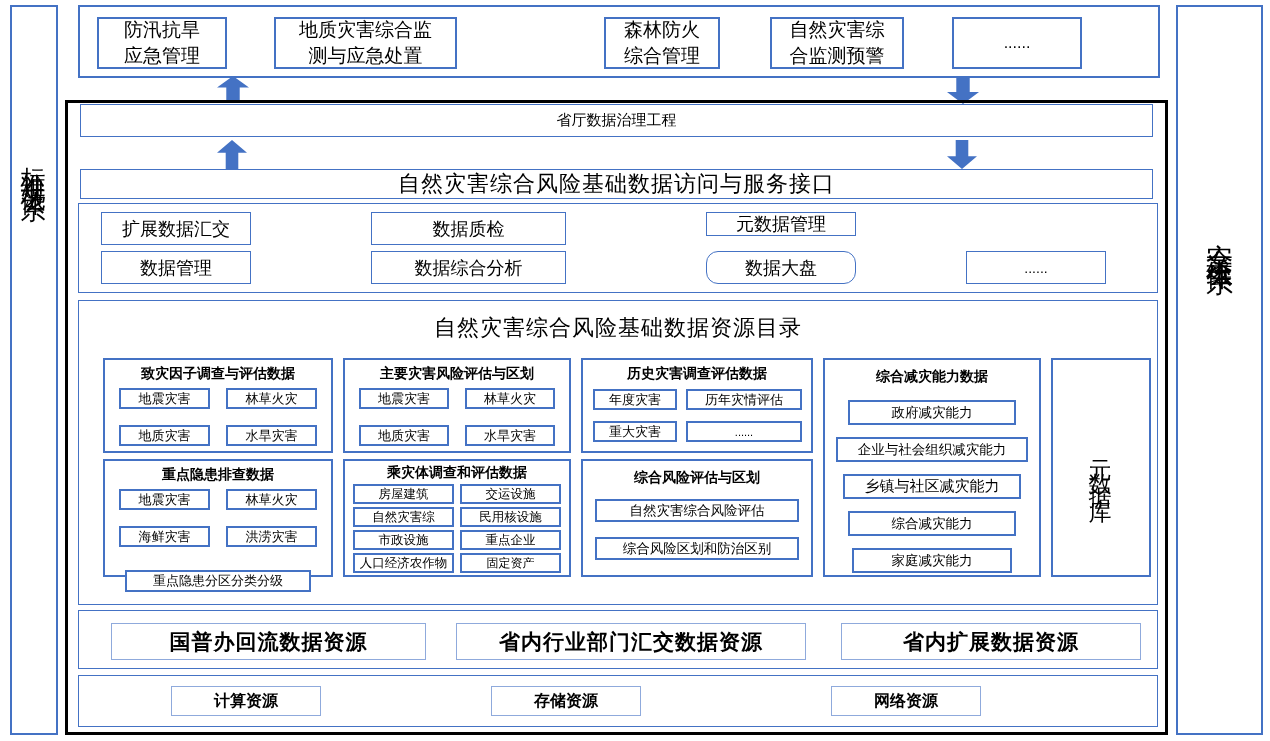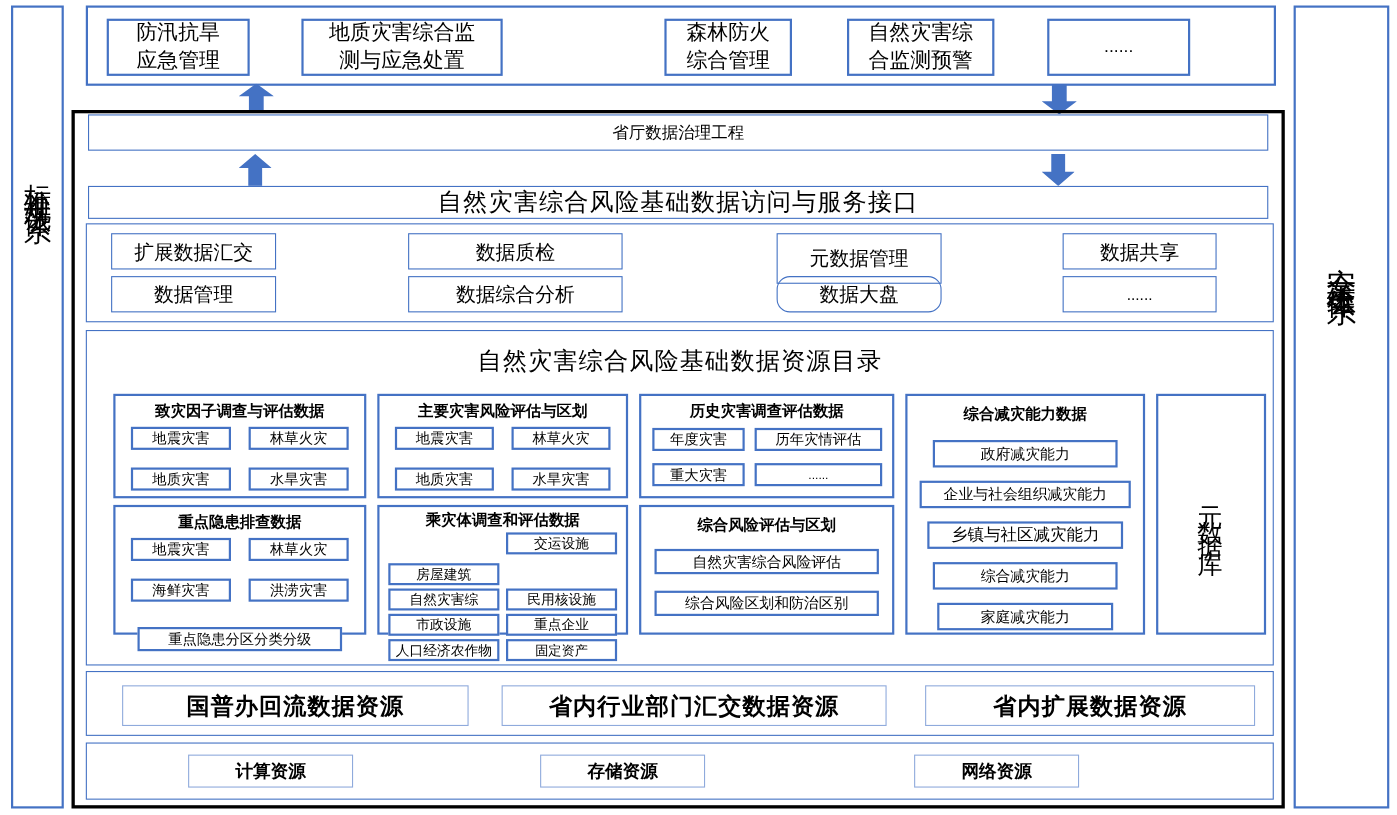--- a/index.html
+++ b/index.html
@@ -58,22 +58,21 @@
   <div class="abs bframe-thin center" style="left:80px;top:104px;width:1073px;height:33px;font-size:15px;">省厅数据治理工程</div>
 
   <div class="abs arrow-up" style="left:217px;top:140px;width:30px;height:29px;"></div>
   <div class="abs arrow-down" style="left:947px;top:140px;width:30px;height:29px;"></div>
 
   <div class="abs bframe-thin center hdr" style="left:80px;top:169px;width:1073px;height:30px;">自然灾害综合风险基础数据访问与服务接口</div>
 
   <div class="abs bframe-thin" style="left:78px;top:203px;width:1080px;height:90px;">
     <div class="abs fnbox center" style="left:22px;top:8px;width:150px;height:33px;">扩展数据汇交</div>
     <div class="abs fnbox center" style="left:292px;top:8px;width:195px;height:33px;">数据质检</div>
-    <div class="abs fnbox center" style="left:627px;top:8px;width:150px;height:46px;">元数据管理</div>
-    <div class="abs fnbox center" style="left:887px;top:8px;width:140px;height:33px;">数据共享</div>
+    <div class="abs fnbox center" style="left:627px;top:8px;width:150px;height:24px;">元数据管理</div>
     <div class="abs fnbox center" style="left:22px;top:47px;width:150px;height:33px;">数据管理</div>
     <div class="abs fnbox center" style="left:292px;top:47px;width:195px;height:33px;">数据综合分析</div>
     <div class="abs fnbox center" style="left:627px;top:47px;width:150px;height:33px;border-radius:12px;">数据大盘</div>
     <div class="abs fnbox center" style="left:887px;top:47px;width:140px;height:33px;font-size:14px;">......</div>
   </div>
 
   <div class="abs bframe-thin" style="left:78px;top:300px;width:1080px;height:305px;">
     <div class="center hdr" style="margin-top:12px;text-align:right;">自然灾害综合风险基础数据资源目录</div>
 
     <div class="abs group" style="left:24px;top:57px;width:230px;height:95px;">
@@ -132,21 +131,21 @@
         <div class="cell">林草火灾</div>
         <div class="cell">海鲜灾害</div>
         <div class="cell">洪涝灾害</div>
         <div class="cell" style="grid-column:1 / -1;margin:7px 6px 0;height:22px;">重点隐患分区分类分级</div>
       </div>
     </div>
 
     <div class="abs group" style="left:264px;top:158px;width:228px;height:118px;">
       <div class="gtitle" style="margin:3px 4px 1px;">乘灾体调查和评估数据</div>
       <div style="display:grid;grid-template-columns:1fr 1fr;gap:3px 6px;padding:1px 8px 0;">
-        <div class="cell" style="font-size:12.5px;height:20px;margin-top:28px;">房屋建筑</div>
+        <div class="cell" style="font-size:12.5px;height:20px;">房屋建筑</div>
         <div class="cell" style="font-size:12.5px;height:20px;">交运设施</div>
         <div class="cell" style="font-size:12.5px;height:20px;">自然灾害综</div>
         <div class="cell" style="font-size:12.5px;height:20px;">民用核设施</div>
         <div class="cell" style="font-size:12.5px;height:20px;">市政设施</div>
         <div class="cell" style="font-size:12.5px;height:20px;">重点企业</div>
         <div class="cell" style="font-size:12.5px;height:20px;">人口经济农作物</div>
         <div class="cell" style="font-size:12px;height:20px;">固定资产</div>
       </div>
     </div>
 

